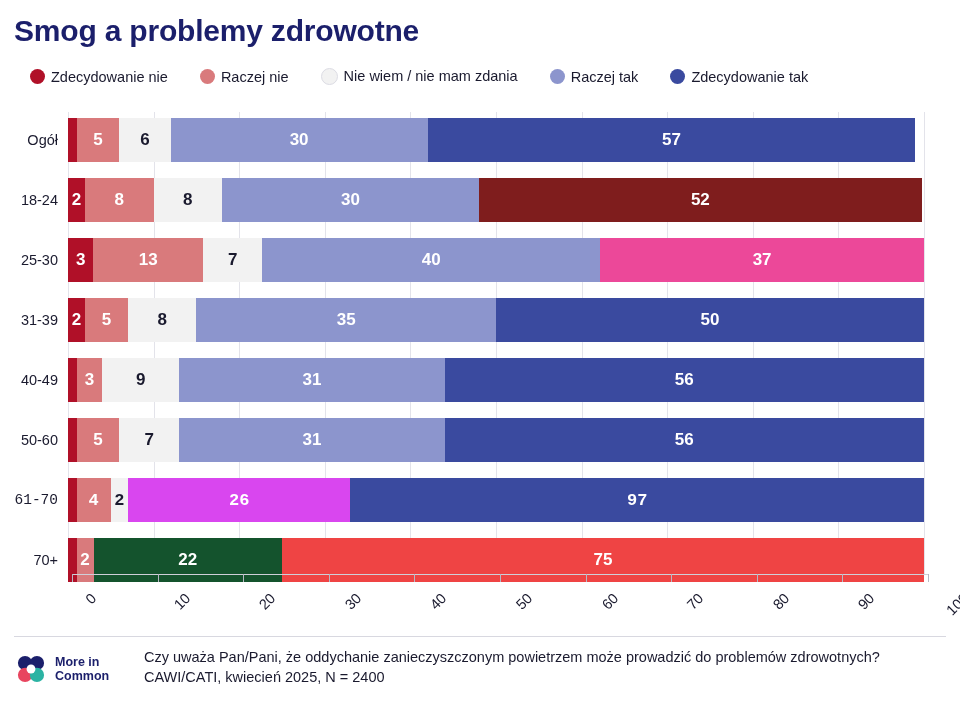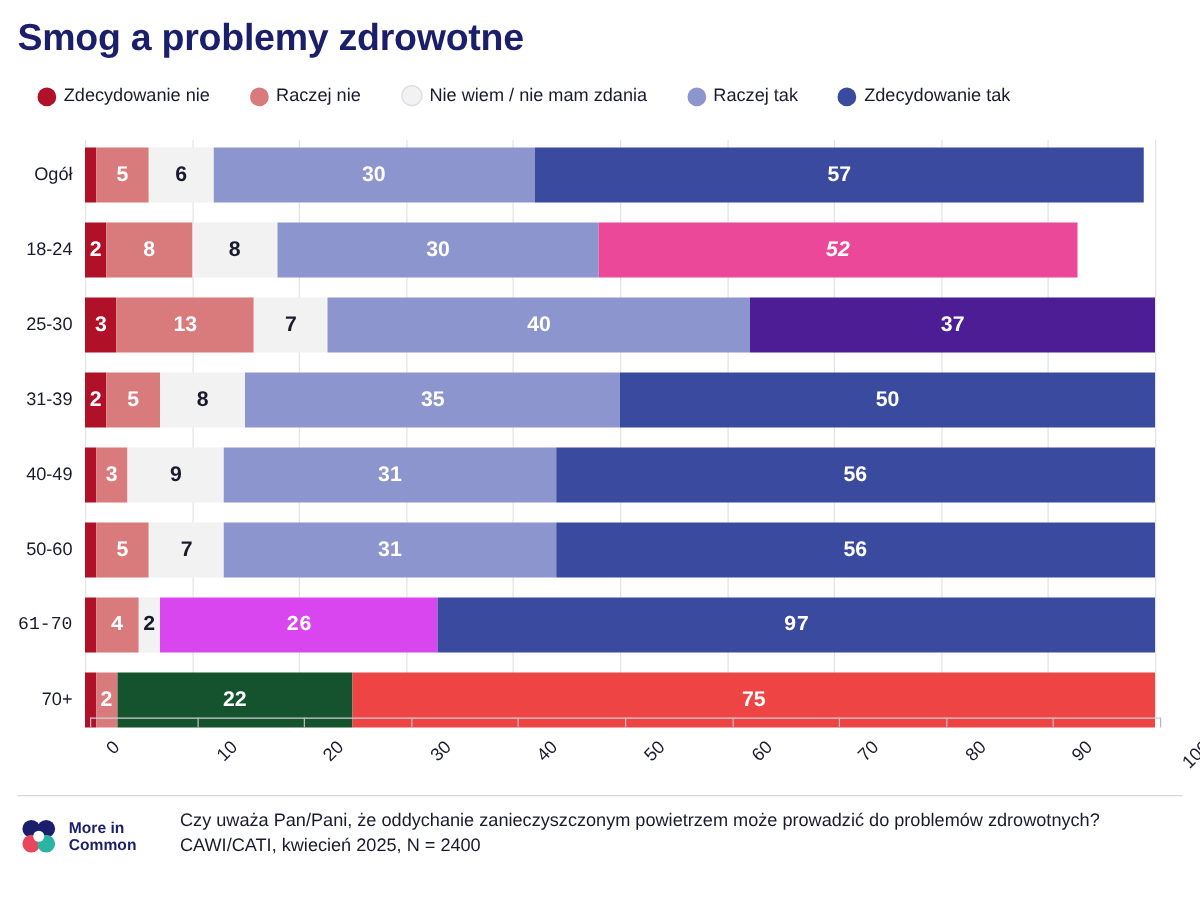--- a/index.html
+++ b/index.html
@@ -39,21 +39,21 @@
     left: 14px;
     top: 68px;
     display: flex;
     align-items: center;
     gap: 16px;
     font-size: 14.5px;
     color: #1a1a2e;
   }
   .legend-item {
     display: flex;
-    align-items: flex-end;
+    align-items: flex-start;
     gap: 6px;
     white-space: nowrap;
     padding-left: 16px;
   }
   .legend-dot {
     width: 15px;
     height: 15px;
     border-radius: 50%;
     display: inline-block;
     flex: none;
@@ -240,29 +240,29 @@
           <div class="seg dark-text" title="Nie wiem / nie mam zdania: 6" style="width: 51.36px; background: rgb(242, 242, 242);">6</div>
           <div class="seg light-text" title="Raczej tak: 30" style="width: 256.8px; background: rgb(140, 149, 205);">30</div>
           <div class="seg light-text" title="Zdecydowanie tak: 57" style="width: 487.92px; background: rgb(58, 74, 159);">57</div>
         </div>
         <div class="row" style="top: 66px;">
           <div class="row-label">18-24</div>
           <div class="seg light-text" title="Zdecydowanie nie: 2" style="width: 17.12px; background: rgb(176, 16, 40);">2</div>
           <div class="seg light-text" title="Raczej nie: 8" style="width: 68.48px; background: rgb(217, 122, 124);">8</div>
           <div class="seg dark-text" title="Nie wiem / nie mam zdania: 8" style="width: 68.48px; background: rgb(242, 242, 242);">8</div>
           <div class="seg light-text" title="Raczej tak: 30" style="width: 256.8px; background: rgb(140, 149, 205);">30</div>
-          <div class="seg light-text" title="Zdecydowanie tak: 52" style="width: 383px; background: #ec4899; font-style: italic;">52</div>
+          <div class="seg light-text" title="Zdecydowanie tak: 52" style="width: 443px; background: #7f1d1d;">52</div>
         </div>
         <div class="row" style="top: 126px;">
           <div class="row-label">25-30</div>
           <div class="seg light-text" title="Zdecydowanie nie: 3" style="width: 25.68px; background: rgb(176, 16, 40);">3</div>
           <div class="seg light-text" title="Raczej nie: 13" style="width: 111.28px; background: rgb(217, 122, 124);">13</div>
           <div class="seg dark-text" title="Nie wiem / nie mam zdania: 7" style="width: 59.92px; background: rgb(242, 242, 242);">7</div>
           <div class="seg light-text" title="Raczej tak: 40" style="width: 342.4px; background: rgb(140, 149, 205);">40</div>
-          <div class="seg light-text" title="Zdecydowanie tak: 37" style="width: 328px; background: #4c1d95;">37</div>
+          <div class="seg light-text" title="Zdecydowanie tak: 37" style="width: 328px; background: #ec4899;">37</div>
         </div>
         <div class="row" style="top: 186px;">
           <div class="row-label">31-39</div>
           <div class="seg light-text" title="Zdecydowanie nie: 2" style="width: 17.12px; background: rgb(176, 16, 40);">2</div>
           <div class="seg light-text" title="Raczej nie: 5" style="width: 42.8px; background: rgb(217, 122, 124);">5</div>
           <div class="seg dark-text" title="Nie wiem / nie mam zdania: 8" style="width: 68.48px; background: rgb(242, 242, 242);">8</div>
           <div class="seg light-text" title="Raczej tak: 35" style="width: 299.6px; background: rgb(140, 149, 205);">35</div>
           <div class="seg light-text" title="Zdecydowanie tak: 50" style="width: 428px; background: rgb(58, 74, 159);">50</div>
         </div>
         <div class="row" style="top: 246px;">

